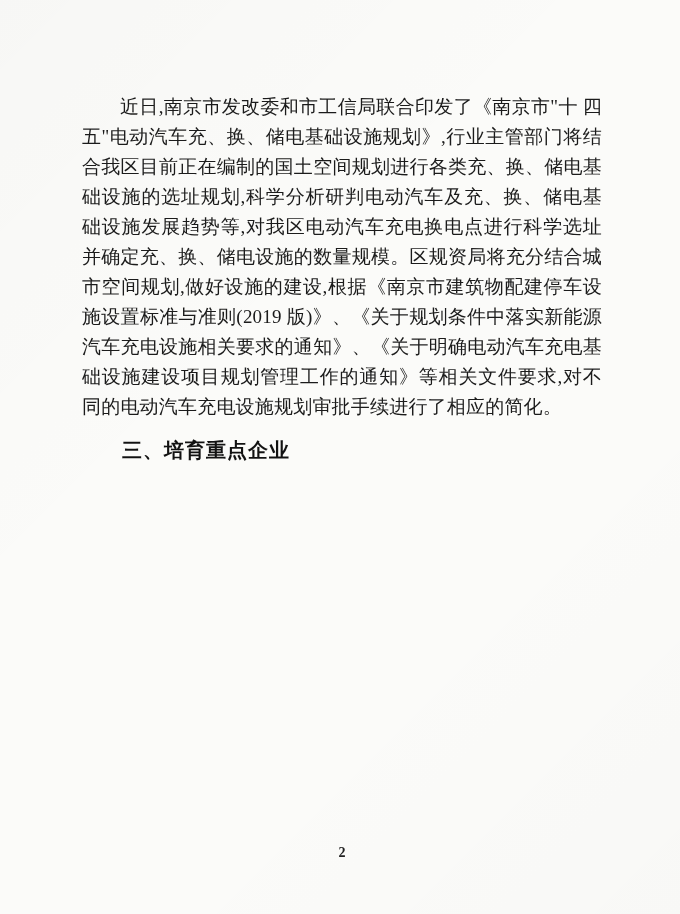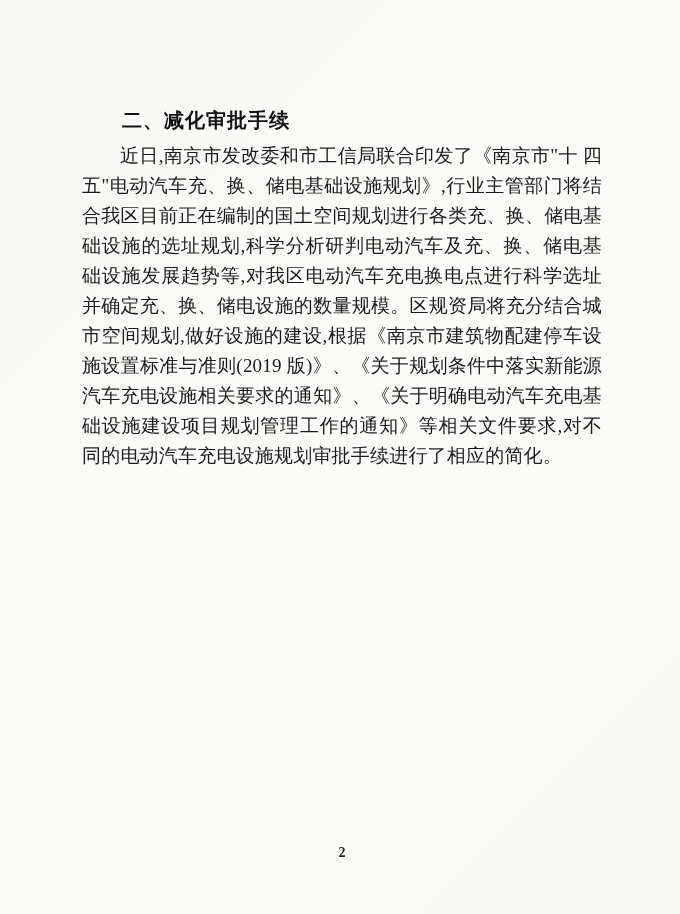--- a/index.html
+++ b/index.html
@@ -63,22 +63,22 @@
     font-family: "Liberation Serif", "DejaVu Serif", serif;
   }
 </style>
 </head>
 <body>
 
 <div class="page">
   <div class="content">
 
 
-    <h2 class="section-heading">二、减化审批手续</h2>
 
     <p class="body-para">近日,南京市发改委和市工信局联合印发了《南京市"十 四五"电动汽车充、换、储电基础设施规划》,行业主管部门将结合我区目前正在编制的国土空间规划进行各类充、换、储电基础设施的选址规划,科学分析研判电动汽车及充、换、储电基础设施发展趋势等,对我区电动汽车充电换电点进行科学选址并确定充、换、储电设施的数量规模。区规资局将充分结合城市空间规划,做好设施的建设,根据《南京市建筑物配建停车设施设置标准与准则(2019 版)》、《关于规划条件中落实新能源汽车充电设施相关要求的通知》、《关于明确电动汽车充电基础设施建设项目规划管理工作的通知》等相关文件要求,对不同的电动汽车充电设施规划审批手续进行了相应的简化。</p>
 
+    <h2 class="section-heading">三、培育重点企业</h2>
 
 
   </div>
 
   <div class="page-number">2</div>
 </div>
 
 </body></html>

